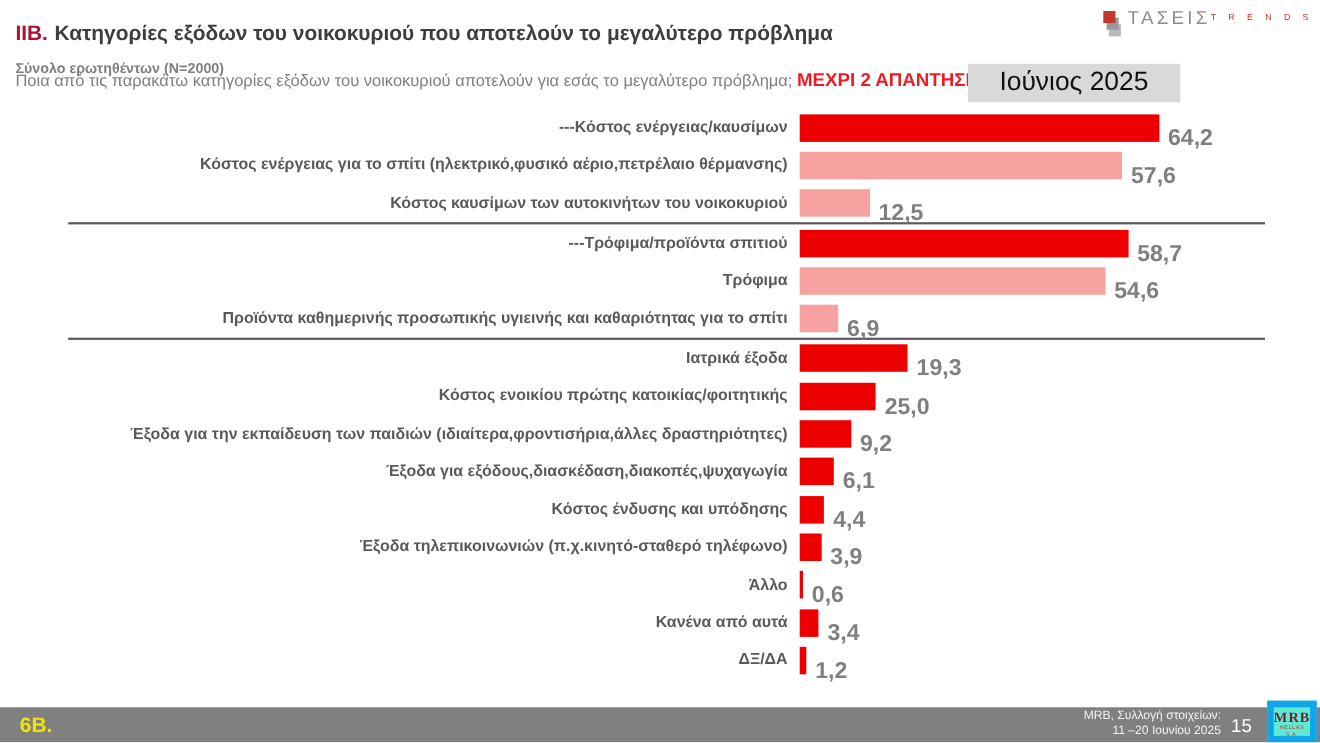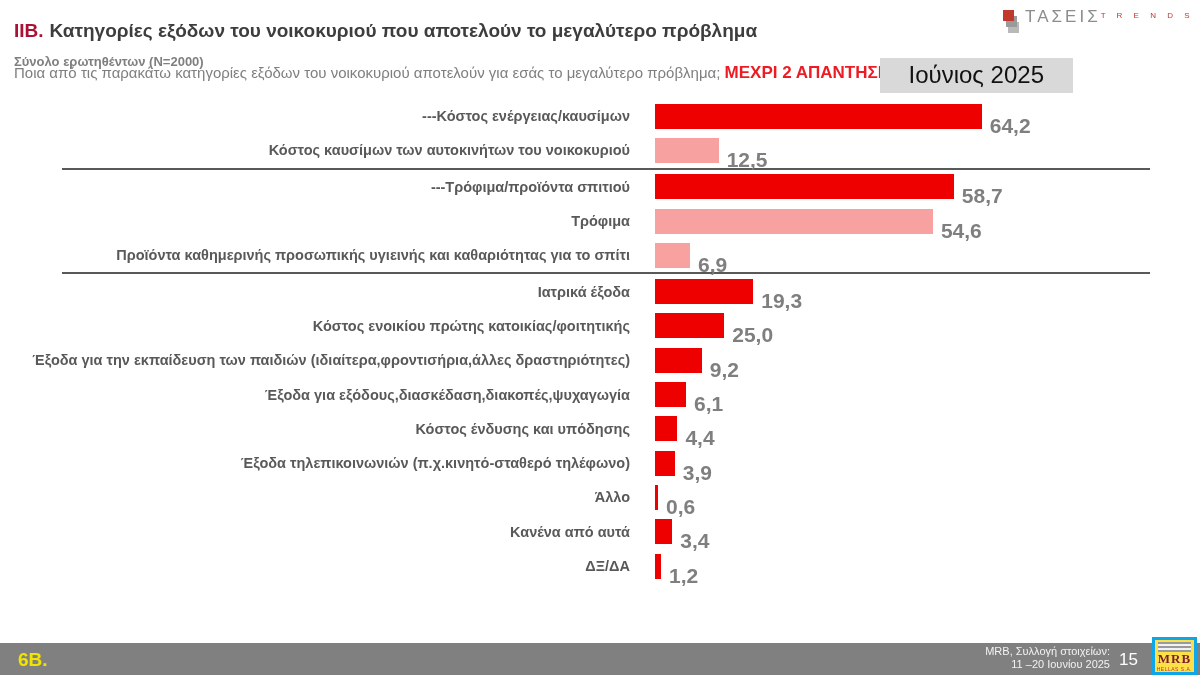--- a/index.html
+++ b/index.html
@@ -22,21 +22,21 @@
   .brand-sub { font-size:8px; letter-spacing:4.5px; color:#c0392b; margin-top:3px; }
   
   .date-badge {
     position:absolute; right:127px; top:58px; background:#d9d9d9; color:#111111;
     font-size:24px; padding:3px 29px; line-height:1.2;
   }
   
   .chart { position:absolute; left:0; top:99px; width:1200px; }
   .chart-row { display:flex; align-items:center; height:34.3px; }
   .row-label {
-    width:655px; box-sizing:border-box; padding-right:25px; text-align:right;
+    width:727px; box-sizing:border-box; padding-right:11px; text-align:right;
     font-size:14.5px; font-weight:bold; color:#595959; white-space:nowrap;
   }
   .bar-area { display:flex; align-items:center; flex:1; }
   .bar { height:25px; }
   .bar-value { margin-left:8px; font-size:21px; font-weight:bold; color:#7f7f7f;margin-top:19px; }
   .group-sep { margin-left:62px; width:1088px; border-top:2px solid #595959; height:0; }
   
   .footer-bar {
     position:absolute; left:0; bottom:0; width:1200px; height:32px; background:#808080;
   }
@@ -44,22 +44,22 @@
     position:absolute; left:18px; bottom:4px; color:#f0e400; font-size:19px; font-weight:bold;
   }
   .footer-source {
     position:absolute; right:90px; bottom:3px; text-align:right; color:#f2f2f2;
     font-size:11px; line-height:1.25;margin-top:38px;
   }
   .footer-page {
     position:absolute; right:62px; bottom:5px; color:#ffffff; font-size:17px;
   }
   .mrb-logo {
-    position:absolute; right:3px; bottom:0; width:45px; height:38px; background:#fde047;
-    border:3px solid #0ea5e9; box-sizing:border-box; display:flex; flex-direction:column;
+    position:absolute; right:3px; bottom:0; width:45px; height:38px; background:#5eead4;
+    border:6px solid #0ea5e9; box-sizing:border-box; display:flex; flex-direction:column;
   }
   .mrb-stripes {
     height:13px; margin:2px 3px 0 3px;
     background:repeating-linear-gradient(to bottom,#9a9a9a 0 2px,#f2f2f2 2px 4px);
   }
   .mrb-text {
     text-align:center; font-family:"Liberation Serif", serif; font-weight:bold;
     font-size:13px; color:#7b1c2e; line-height:1.1; letter-spacing:1px;
   }
   .mrb-sub { text-align:center; font-size:5px; color:#c0392b; letter-spacing:0.5px; }
@@ -95,20 +95,27 @@
 
   <div class="chart" id="chart">
     <div class="chart-row">
       <div class="row-label">---Κόστος ενέργειας/καυσίμων</div>
       <div class="bar-area">
         <div class="bar" style="width: 326.778px; background: rgb(239, 0, 0);"></div>
         <div class="bar-value">64,2</div>
       </div>
     </div>
 
+    <div class="chart-row">
+      <div class="row-label">Κόστος ενέργειας για το σπίτι (ηλεκτρικό,φυσικό αέριο,πετρέλαιο θέρμανσης)</div>
+      <div class="bar-area">
+        <div class="bar" style="width: 293.184px; background: rgb(247, 161, 161);"></div>
+        <div class="bar-value">57,6</div>
+      </div>
+    </div>
 
     <div class="chart-row">
       <div class="row-label">Κόστος καυσίμων των αυτοκινήτων του νοικοκυριού</div>
       <div class="bar-area">
         <div class="bar" style="width: 63.625px; background: rgb(247, 161, 161);"></div>
         <div class="bar-value">12,5</div>
       </div>
     </div>
   <div class="group-sep"></div>
     <div class="chart-row">

